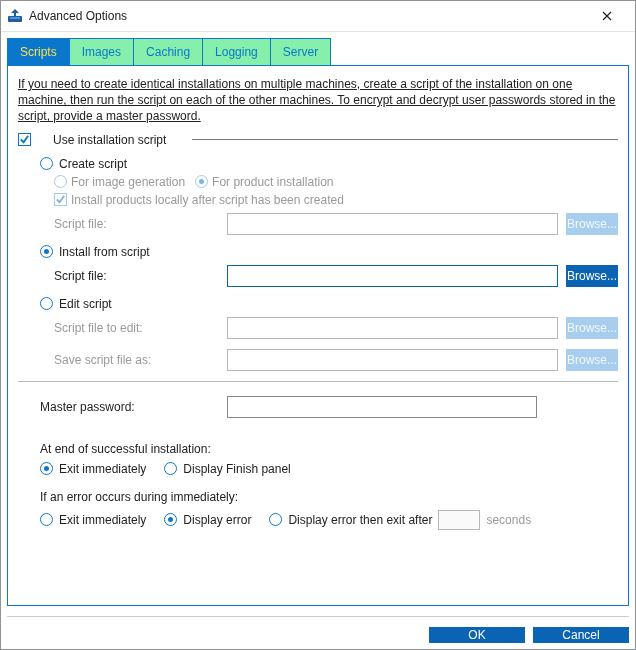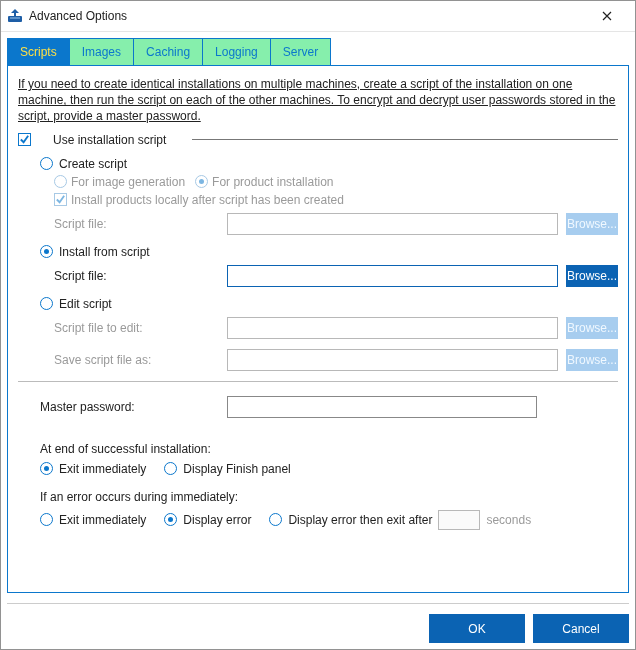--- a/index.html
+++ b/index.html
@@ -203,21 +203,21 @@
 .footer {
   border-top: 1px solid #ccc;
   margin: 10px 6px 6px 6px;
   padding-top: 10px;
   display: flex;
   justify-content: flex-end;
   gap: 8px;
 }
 .btn {
   min-width: 68px;
-  height: 29px;
+  height: 16px;
   border: none;
   background: #0b63b3;
   color: #fff;
   font-size: 12px;
   display: inline-flex;
   align-items: center;
   justify-content: center;
   cursor: default;
   padding: 0 14px;
 }

